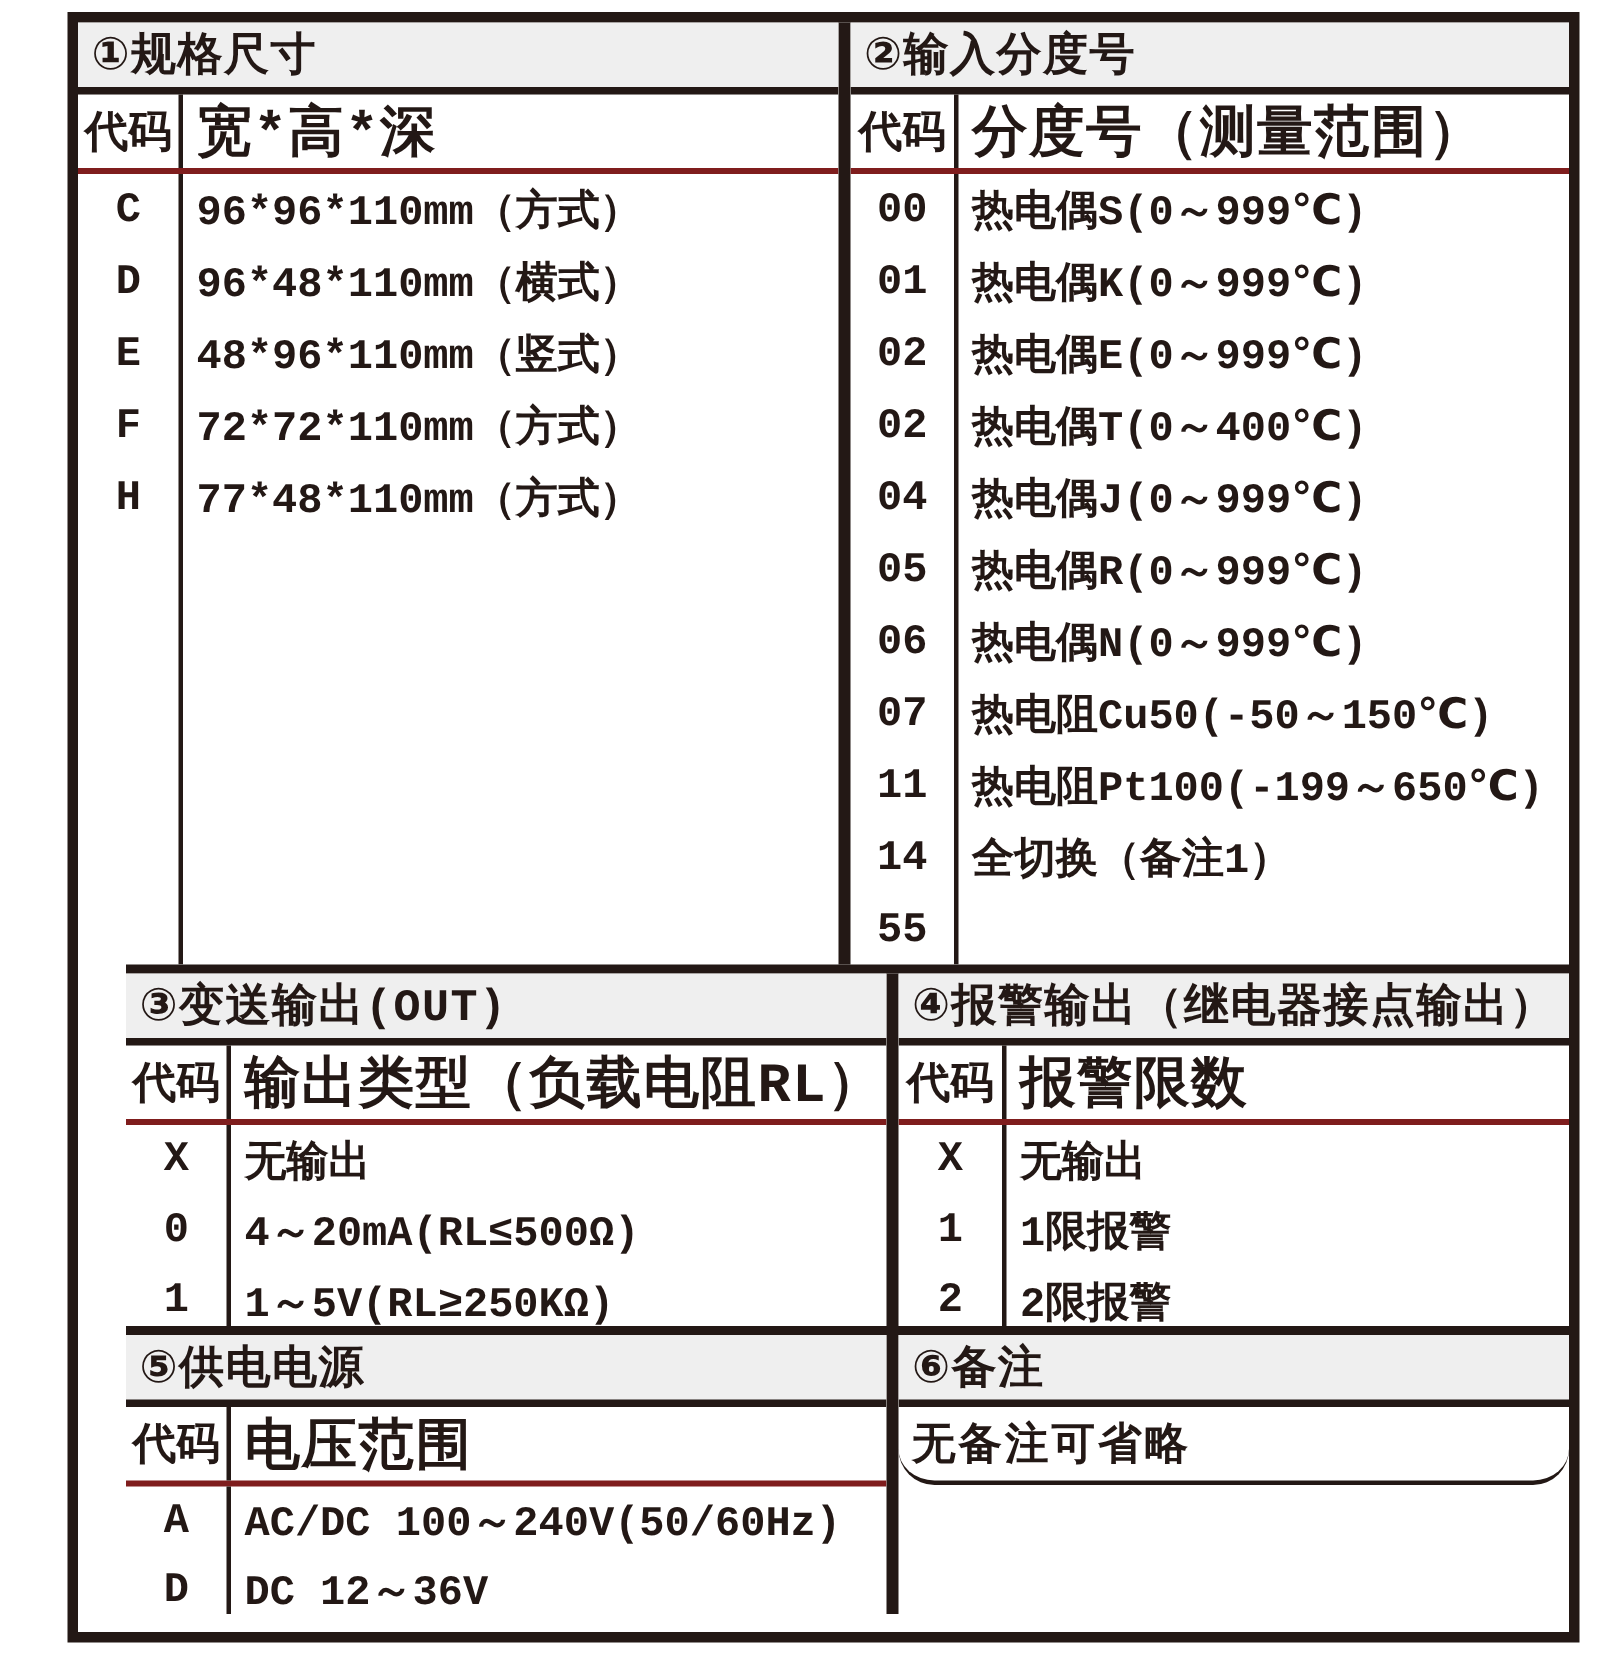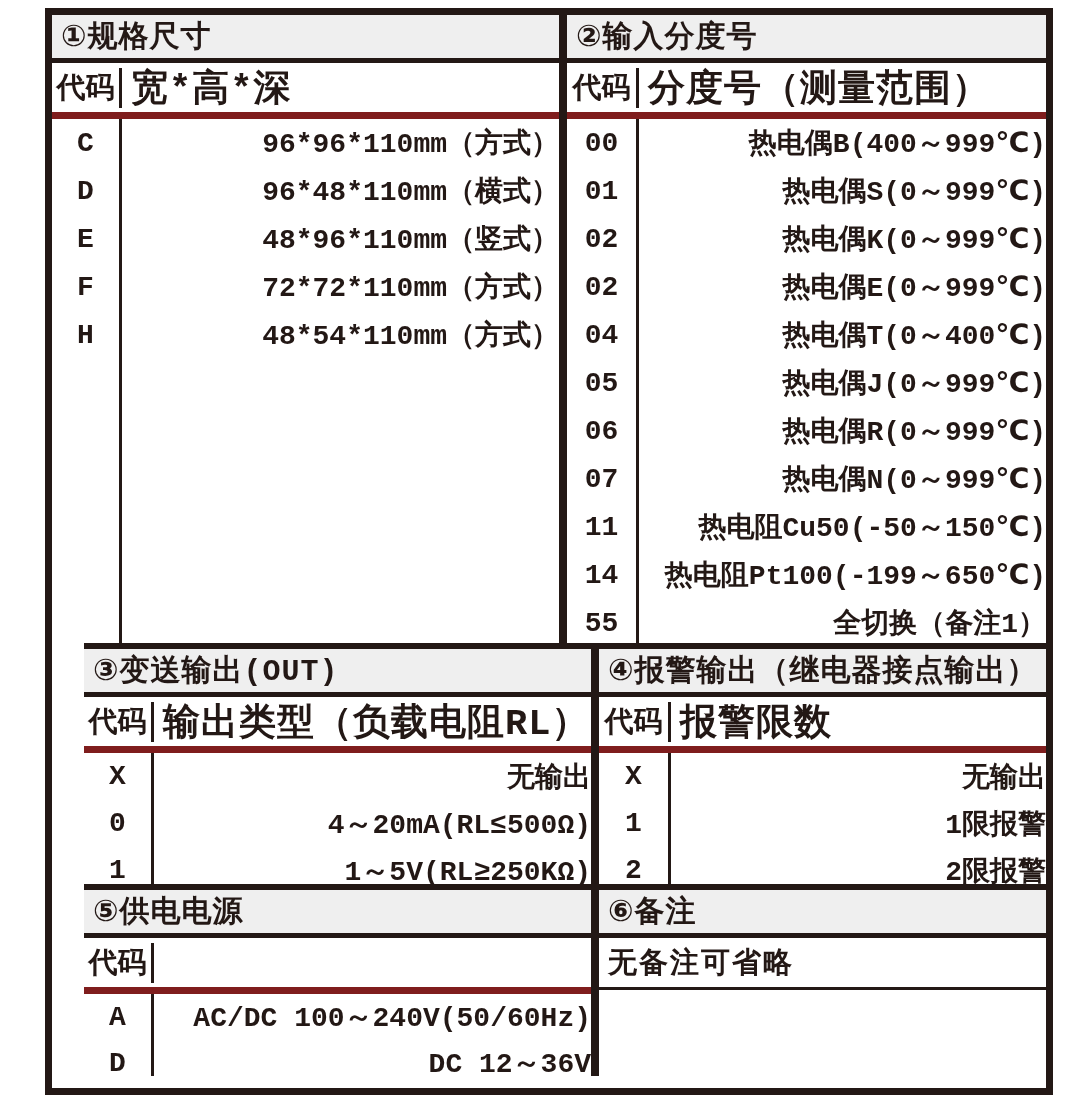--- a/index.html
+++ b/index.html
@@ -50,23 +50,22 @@
     align-items: center;
     padding-left: 9px;
     font-size: 30px;
     letter-spacing: 1px;
     white-space: nowrap;
     box-sizing: content-box;
   }
   .col-header {
     height: 49px;
     flex: 0 0 49px;
-    border-bottom: 7px solid #7f1d1d;
-    display: flex;
-    align-items: center;
+    border-bottom: 4px solid #7f1d1d;
+    display: flex;
   }
   .code-h {
     display: flex;
     align-items: center;
     justify-content: center;
     border-right: 3px solid #231815;
     box-sizing: border-box;
     font-size: 29px;
     white-space: nowrap;
   }
@@ -92,21 +91,20 @@
     border-right: 3px solid #231815;
     box-sizing: border-box;
   }
   .left  .code-col { width: 70px; }
   .right .code-col { width: 72px; text-align: right; }
   .desc-col {
     flex: 1;
     display: flex;
     flex-direction: column;
     min-width: 0;
-    align-items: flex-end;
   }
   .cell {
     display: flex;
     align-items: center;
     white-space: nowrap;
     font-size: 28px;
     box-sizing: border-box;
   }
   .code-col .cell { justify-content: center; }
   .desc-col .cell { padding-left: 9px; }
@@ -116,20 +114,21 @@
   .note-row {
     height: 49px;
     flex: 0 0 49px;
     border-bottom: 3px solid #231815;
     display: flex;
     align-items: center;
     padding-left: 9px;
     font-size: 29px;
     letter-spacing: 2px;
     white-space: nowrap;
+    border-radius: 24px;
   }
   .empty-fill { flex: 1; }
 </style>
 </head>
 <body>
 
 <div class="spec-table">
 
   <div class="band band1">
     <div class="section left">
@@ -144,21 +143,21 @@
             <div class="cell">D</div>
             <div class="cell">E</div>
             <div class="cell">F</div>
             <div class="cell">H</div>
           </div>
         <div class="desc-col">
             <div class="cell">96*96*110mm（方式）</div>
             <div class="cell">96*48*110mm（横式）</div>
             <div class="cell">48*96*110mm（竖式）</div>
             <div class="cell">72*72*110mm（方式）</div>
-            <div class="cell">48*54*110mm（方式）</div>
+            <div class="cell">77*48*110mm（方式）</div>
           </div>
       </div>
     </div>
     <div class="section right">
       <div class="sec-header">②输入分度号</div>
       <div class="col-header">
         <div class="code-h">代码</div>
         <div class="desc-h">分度号（测量范围）</div>
       </div>
       <div class="rows">
@@ -169,21 +168,20 @@
             <div class="cell">02</div>
             <div class="cell">04</div>
             <div class="cell">05</div>
             <div class="cell">06</div>
             <div class="cell">07</div>
             <div class="cell">11</div>
             <div class="cell">14</div>
             <div class="cell">55</div>
           </div>
         <div class="desc-col">
-            <div class="cell">热电偶B(400～999℃)</div>
             <div class="cell">热电偶S(0～999℃)</div>
             <div class="cell">热电偶K(0～999℃)</div>
             <div class="cell">热电偶E(0～999℃)</div>
             <div class="cell">热电偶T(0～400℃)</div>
             <div class="cell">热电偶J(0～999℃)</div>
             <div class="cell">热电偶R(0～999℃)</div>
             <div class="cell">热电偶N(0～999℃)</div>
             <div class="cell">热电阻Cu50(-50～150℃)</div>
             <div class="cell">热电阻Pt100(-199～650℃)</div>
             <div class="cell">全切换（备注1）</div>
@@ -231,20 +229,21 @@
           </div>
       </div>
     </div>
   </div>
 
   <div class="band band3">
     <div class="section left">
       <div class="sec-header">⑤供电电源</div>
       <div class="col-header">
         <div class="code-h">代码</div>
+        <div class="desc-h">电压范围</div>
       </div>
       <div class="rows">
         <div class="code-col">
             <div class="cell">A</div>
             <div class="cell">D</div>
           </div>
         <div class="desc-col">
             <div class="cell">AC/DC 100～240V(50/60Hz)</div>
             <div class="cell">DC 12～36V</div>
           </div>

